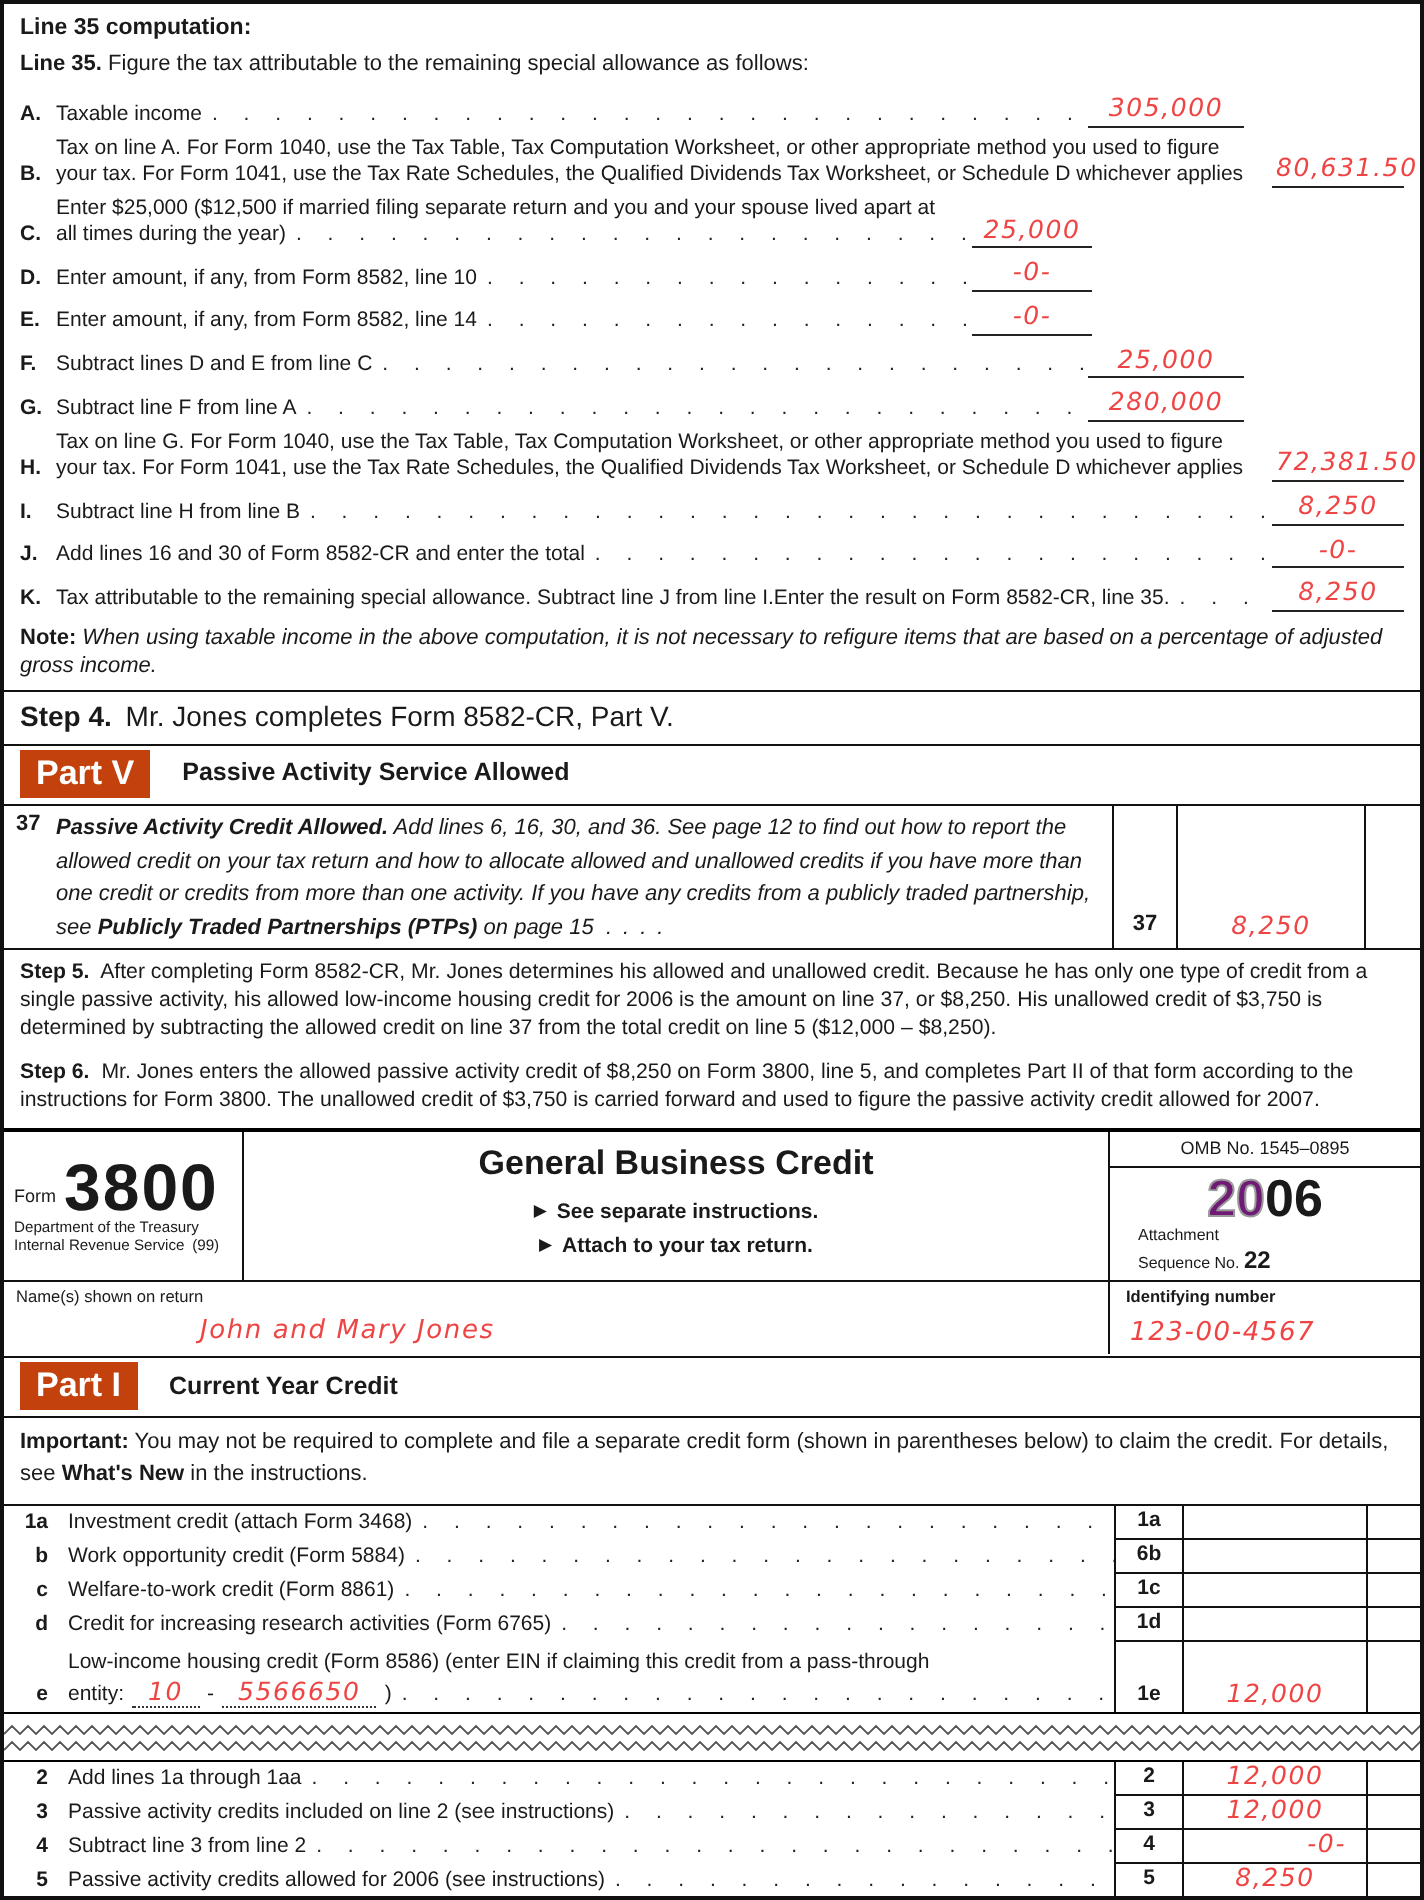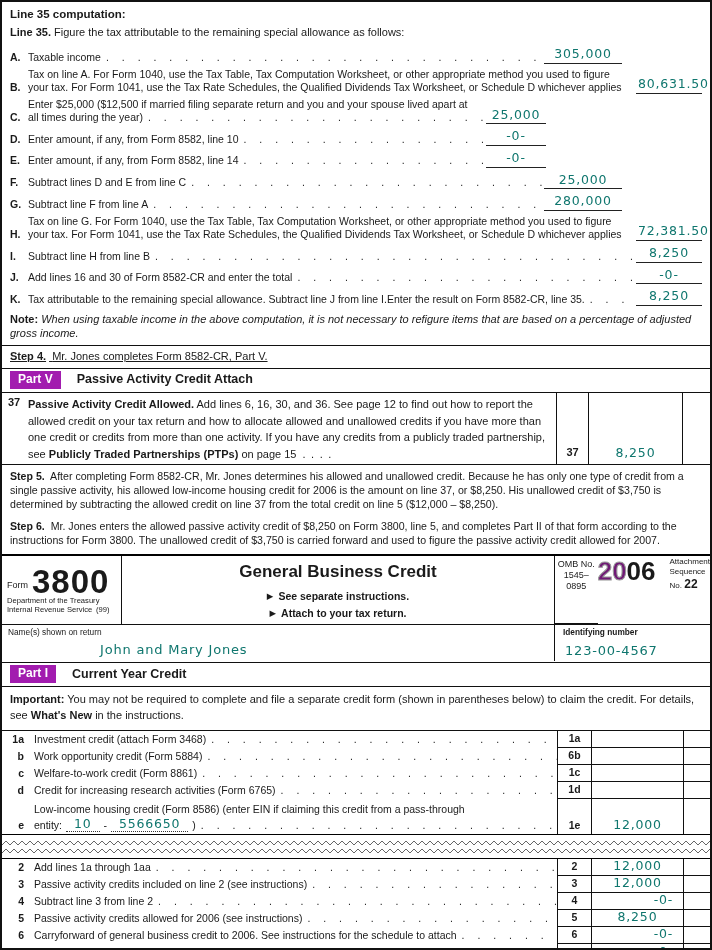--- a/index.html
+++ b/index.html
@@ -6,73 +6,73 @@
   *{box-sizing:border-box;}
   .page{
     width:712px;height:950px;margin:0 auto;background:#fff;color:#1a1a1a;
     border:2px solid #111;overflow:hidden;
     font-family:"Liberation Sans","DejaVu Sans",sans-serif;font-size:10.5px;line-height:1.25;
   }
   .bold{font-weight:bold;}
   .italic{font-style:italic;}
   .lead{font-weight:bold;margin-right:3px;}
   .handw{
-    font-family:"DejaVu Sans",sans-serif;font-size:12.5px;
-    letter-spacing:.8px;color:#0f766e;
+    font-family:"DejaVu Sans",sans-serif;font-style:italic;font-size:12.5px;
+    letter-spacing:.8px;color:#ef4444;
   }
   .rule{border-top:1px solid #111;}
 
   
   .ws{padding:5px 8px 0 8px;}
   .ws-heading{font-size:11.5px;margin-bottom:5px;}
   .ws-intro{font-size:11px;margin-bottom:6px;}
   .ws-row{display:flex;align-items:flex-end;margin:4px 0;}
   .ws-letter{width:18px;font-weight:bold;flex:0 0 auto;}
   .ws-label{white-space:nowrap;}
   .ws-label-wrap{flex:1 1 auto;white-space:normal;padding-right:10px;}
   .ws-block{flex:1 1 auto;min-width:0;}
   .ws-subrow{display:flex;align-items:flex-end;}
   .leaders{flex:1 1 0;min-width:0;overflow:hidden;white-space:nowrap;letter-spacing:3px;word-spacing:4px;color:#222;padding:0 5px;}
   .ws-val{flex:0 0 auto;text-align:center;border-bottom:1px solid #222;padding:0 2px 1px 2px;}
   .col-inner{width:60px;margin-right:156px;}
   .col-mid{width:78px;margin-right:80px;}
   .col-right{width:66px;margin-right:0;}
   .note{margin:7px 0 5px 0;font-size:11px;}
 
-  .step-line{padding:4px 8px;font-size:11px;text-decoration:underline;}
+  .step-line{padding:4px 8px;font-size:14px;}
   .para{padding:3px 8px;font-size:10.6px;line-height:1.32;margin:2px 0;}
 
   
   .part-bar{display:flex;align-items:center;padding:2px 8px 3px 8px;border-bottom:1.5px solid #111;}
-  .part-tag{background:#a21caf;color:#fff;font-weight:bold;font-size:12px;padding:1px 8px 2px 8px;margin-right:16px;}
+  .part-tag{background:#c2410c;color:#fff;font-weight:bold;font-size:17px;padding:1px 8px 2px 8px;margin-right:16px;}
   .part-title{font-weight:bold;font-size:12.5px;}
   .partv{border-top:1.5px solid #111;}
 
   
   .l37-row{display:flex;align-items:stretch;border-bottom:1.5px solid #111;min-height:68px;}
   .l37-num{width:22px;font-weight:bold;font-size:11px;padding:3px 0 0 6px;}
-  .l37-text{flex:1;font-size:11px;line-height:1.5;padding:3px 4px 2px 4px;}
+  .l37-text{flex:1;font-size:11px;line-height:1.5;padding:3px 4px 2px 4px;font-style:italic;}
   .l37-cell{border-left:1px solid #111;display:flex;align-items:flex-end;justify-content:center;padding-bottom:4px;}
   .l37-box{width:32px;font-weight:bold;font-size:11px;}
   .l37-amt{width:94px;}
   .l37-end{width:28px;}
 
   
   .f3800{border-top:2.5px solid #000;margin-top:3px;}
   .fh-top{display:flex;align-items:stretch;min-height:66px;}
   .fh-left{width:120px;border-right:1px solid #111;padding:3px 2px 2px 5px;display:flex;flex-direction:column;justify-content:center;}
   .fh-formline{display:flex;align-items:flex-end;}
   .fh-form-word{font-size:9px;margin-right:4px;padding-bottom:4px;}
   .fh-form-num{font-size:33px;font-weight:bold;letter-spacing:1px;line-height:.85;}
   .fh-dept{font-size:7.6px;line-height:1.2;}
   .fh-center{flex:1;text-align:center;padding-top:5px;}
   .fh-title{font-weight:bold;font-size:17px;margin-bottom:8px;}
   .fh-instr{font-weight:bold;font-size:10.5px;margin:4px 0;}
   .arrow-ic{font-size:8.5px;margin-right:5px;position:relative;top:-1px;}
-  .fh-right{width:156px;border-left:1px solid #111;display:flex;flex-direction:row;}
+  .fh-right{width:156px;border-left:1px solid #111;display:flex;flex-direction:column;}
   .fh-omb{font-size:9px;text-align:center;padding:3px 2px;border-bottom:1px solid #111;}
   .fh-year{text-align:center;font-size:26px;font-weight:bold;line-height:1;padding-top:2px;}
   .yr-outline{color:#701a75;-webkit-text-stroke:1px #999;}
   .fh-attach{font-size:8px;line-height:1.25;padding:1px 0 2px 14px;}
   .fh-attach .att-num{font-size:12px;font-weight:bold;}
   .fh-name-row{display:flex;align-items:flex-start;border-top:1px solid #111;min-height:38px;}
   .nm-left{flex:1;padding:2px 4px 2px 6px;}
   .nm-right{width:156px;border-left:1px solid #111;padding:2px 4px 2px 8px;}
   .cell-label{font-size:8.3px;font-weight:bold;}
   .nm-left .cell-label{font-weight:normal;}
@@ -202,21 +202,21 @@
   <div class="rule"></div>
 
   <div class="step-line">
     <span class="lead">Step 4.</span>
     <span>Mr. Jones completes Form 8582-CR, Part V.</span>
   </div>
 
   <section class="partv">
     <div class="part-bar">
       <span class="part-tag">Part V</span>
-      <span class="part-title">Passive Activity Credit Attach</span>
+      <span class="part-title">Passive Activity Service Allowed</span>
     </div>
     <div class="l37-row">
       <div class="l37-num">37</div>
       <div class="l37-text">
         <span class="bold">Passive Activity Credit Allowed.</span>
         <span>Add lines 6, 16, 30, and 36. See page 12 to find out how to report the allowed credit on your tax return and how to allocate allowed and unallowed credits if you have more than one credit or credits from more than one activity. If you have any credits from a publicly traded partnership, see</span>
         <span class="bold">Publicly Traded Partnerships (PTPs)</span>
         <span>on page 15</span>
         <span>&nbsp;. . . .</span>
       </div>

